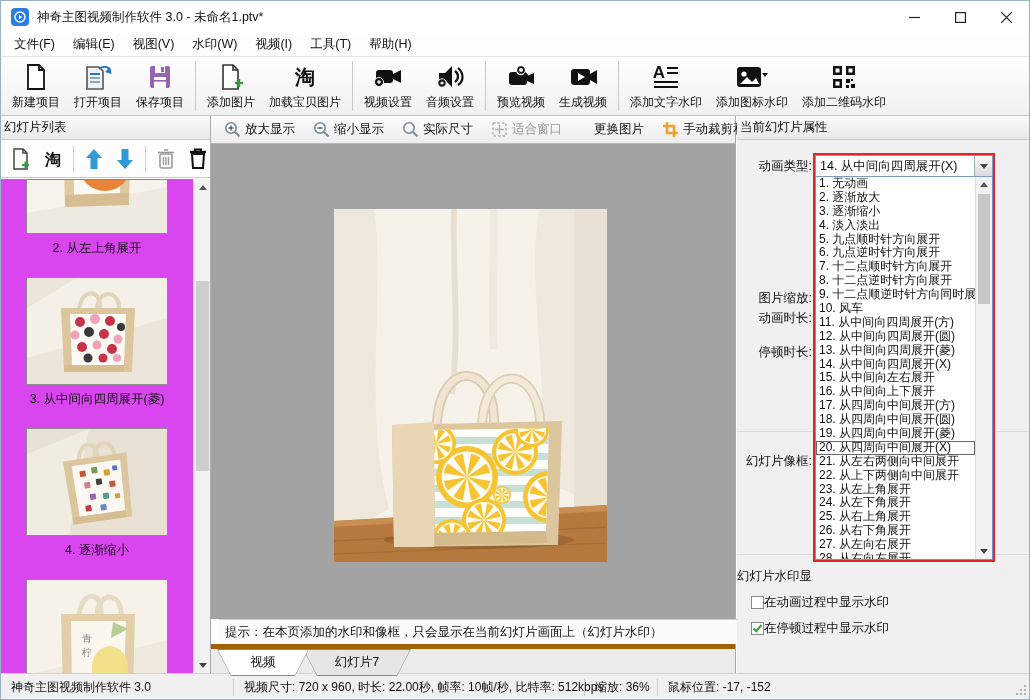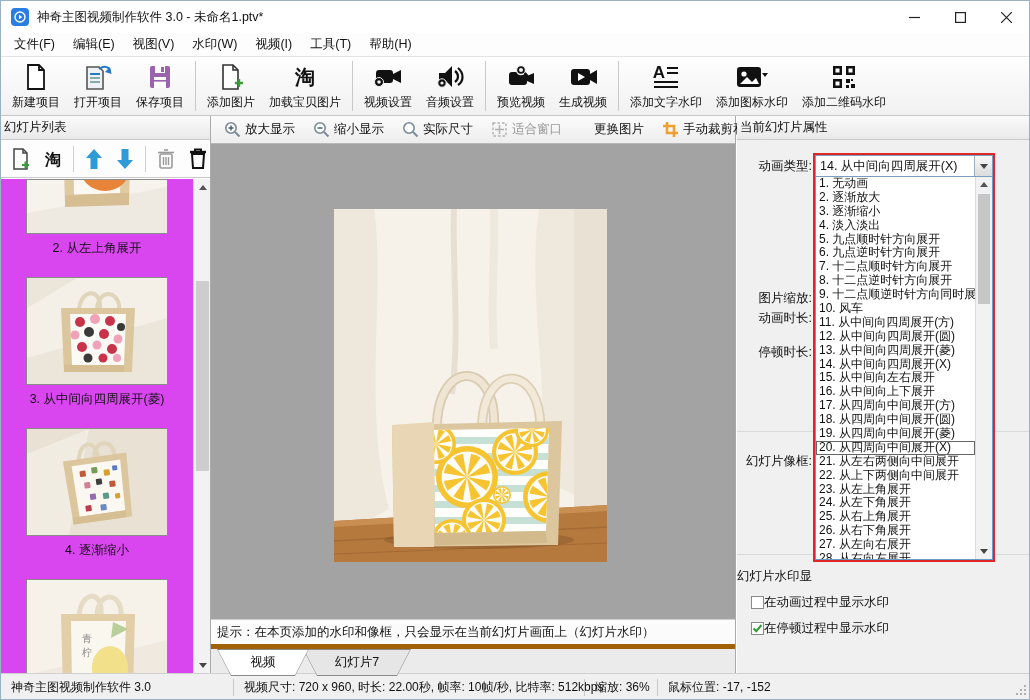--- a/index.html
+++ b/index.html
@@ -41,21 +41,21 @@
   .thumb-box { width:142px; border:1px solid #8a8a8a; background:#fff; overflow:hidden; position:relative; }
   .thumb-label { text-align:center; font-size:12.5px; margin-top:6px; margin-bottom:20px; }
 
   .center-panel { position:absolute; left:210px; top:0; width:525px; height:557px; border-right:1px solid #aaa; }
   .preview-toolbar { height:28px; background:linear-gradient(#fcfcfc,#ededed); border-bottom:1px solid #b8b8b8; display:flex; align-items:center; padding-left:8px; gap:8px; }
   .pt-item { display:flex; align-items:center; gap:4px; padding:3px 5px; font-size:12.5px; white-space:nowrap; }
   .pt-item.disabled { color:#9a9a9a; }
   .pt-sep { width:1px; height:20px; background:#c6c6c6; margin:0 3px; }
   .canvas { position:absolute; left:0; top:28px; width:524px; height:475px; background:#a3a3a3; }
   .preview-img { position:absolute; left:123px; top:65px; width:273px; height:353px; }
-  .tipbar { position:absolute; left:0; top:503px; width:524px; height:25px; background:#fbfbfb; border-top:1px solid #cfcfcf; display:flex; align-items:center; padding-left:6px; font-size:12.5px; white-space:nowrap; }
+  .tipbar { position:absolute; left:8px; top:503px; width:524px; height:25px; background:#fbfbfb; border-top:1px solid #cfcfcf; display:flex; align-items:center; padding-left:6px; font-size:12.5px; white-space:nowrap; }
   .tabbar { position:absolute; left:0; top:528px; width:524px; height:29px; background:#ebebeb; border-top:5px solid #a16207; display:flex; padding-left:6px; }
   .tab { position:relative; height:27px; margin-right:-6px; }
   .tab .edge { position:absolute; inset:0; background:#8a8a8a; clip-path:polygon(0 0,100% 0,calc(100% - 14px) 100%,14px 100%); }
   .tab .face { position:absolute; inset:1px; background:#fff; clip-path:polygon(0 0,100% 0,calc(100% - 13px) 100%,13px 100%); display:flex; align-items:center; justify-content:center; font-size:12.5px; }
   .tab.inactive .face { background:#e6e6e6; }
   .tab1 { width:92px; z-index:2; }
   .tab2 { width:108px; z-index:1; }
 
   .right-panel { position:absolute; left:736px; top:0; width:294px; height:557px; background:#f0f0f0; }
   .rp-label { position:absolute; right:219px; white-space:nowrap; font-size:12.5px; text-align:right; }

